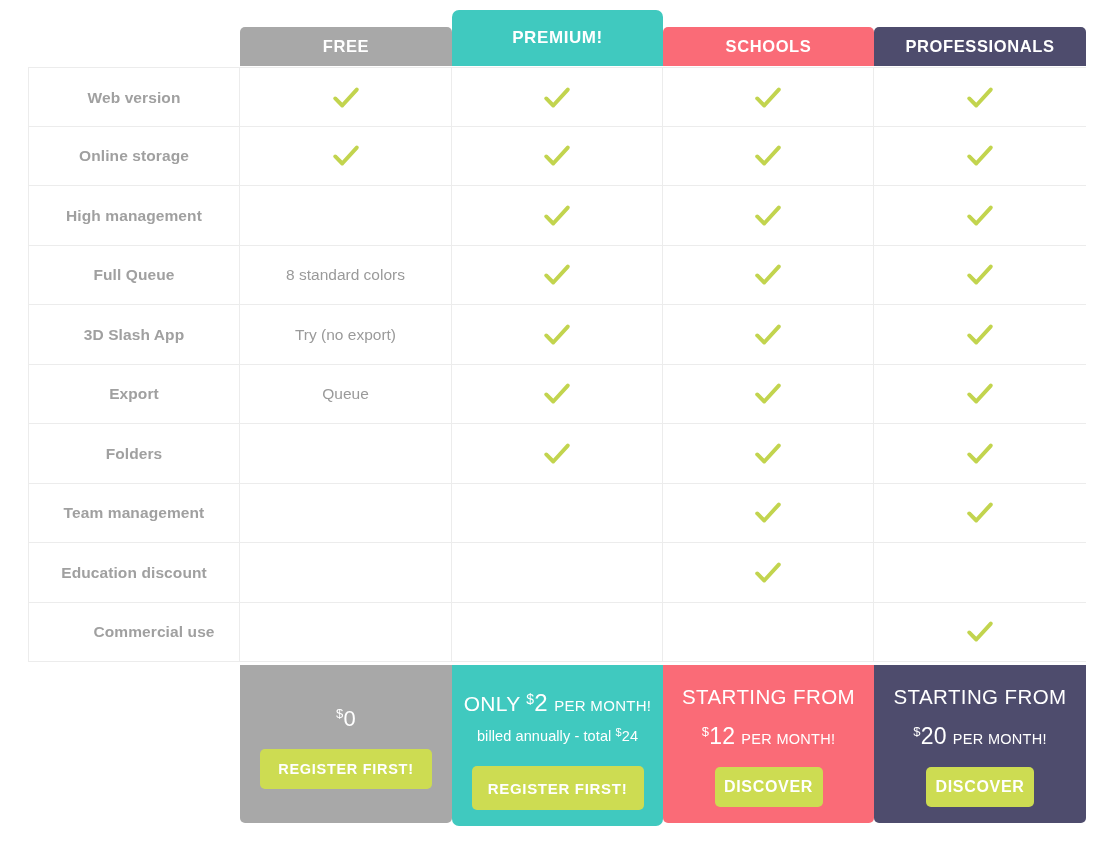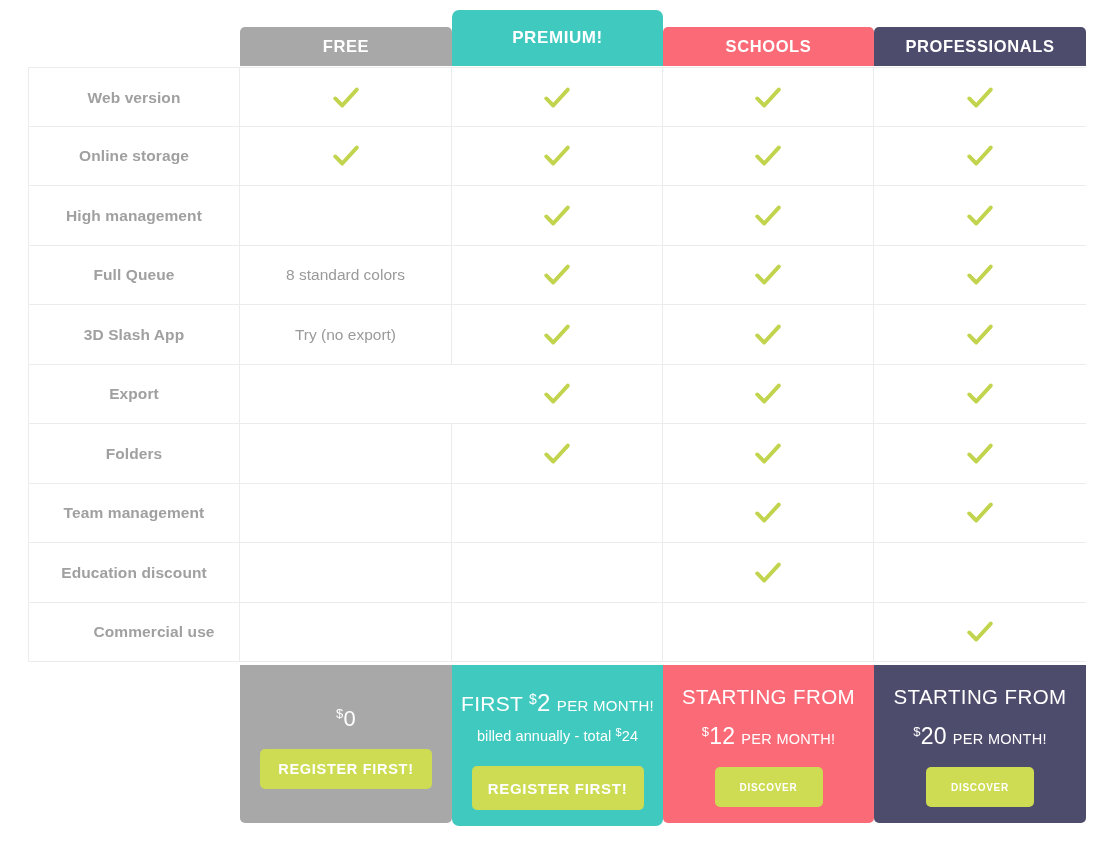--- a/index.html
+++ b/index.html
@@ -71,21 +71,21 @@
   .start-price .per{font-size:14.5px;letter-spacing:.3px;}
 
   .cta{
     border:0;cursor:pointer;color:#ffffff;
     font-family:"Liberation Sans", sans-serif;
     font-weight:bold;letter-spacing:.7px;border-radius:5px;
     display:flex;align-items:center;justify-content:center;
   }
   .cta.wide{width:172px;height:40px;font-size:14.5px;margin-top:19px;}
   .cta.wide.featured{width:172px;height:44px;font-size:15px;margin-top:22px;}
-  .cta.small{width:108px;height:40px;font-size:10px;margin-top:17px;}
+  .cta.small{width:108px;height:40px;font-size:16px;margin-top:17px;}
 </style>
 </head>
 <body>
 
 <div class="page">
 
   <div class="headers">
     <div class="col-head" style="left:240px;width:212px;background:#a8a8a8;">
       <span>FREE</span>
     </div>
@@ -249,20 +249,23 @@
             <svg class="check" viewBox="0 0 32 32" aria-hidden="true">
               <path d="M4.5 16.5 L12 24 L27.5 7" fill="none" stroke="#c2d44e" stroke-width="4.2" stroke-linecap="round" stroke-linejoin="round"></path>
             </svg>
           </span>
         </div>
       </div>
       <div class="row" style="top: 297.5px;">
         <div class="cell sep lead" style="left: 0px; width: 212px;">
           <span class="label">Export</span>
         </div>
+        <div class="cell sep" style="left: 212px; width: 212px;">
+          <span class="valtext">Queue</span>
+        </div>
         <div class="cell sep" style="left: 424px; width: 211px;">
           <span>
             <svg class="check" viewBox="0 0 32 32" aria-hidden="true">
               <path d="M4.5 16.5 L12 24 L27.5 7" fill="none" stroke="#c2d44e" stroke-width="4.2" stroke-linecap="round" stroke-linejoin="round"></path>
             </svg>
           </span>
         </div>
         <div class="cell sep" style="left: 635px; width: 211px;">
           <span>
             <svg class="check" viewBox="0 0 32 32" aria-hidden="true">
@@ -362,21 +365,21 @@
     <div class="price-free">
       <span class="cur">$</span><span>0</span>
     </div>
     <button class="cta wide" style="background:#cddc52;">
       <span>REGISTER FIRST!</span>
     </button>
   </div>
 
   <div class="foot featured" style="left:452px;width:211px;background:#40c9bf;">
     <div class="price-only">
-      <span>FIRST</span>
+      <span>ONLY</span>
       <span class="cur">$</span><span class="num">2</span>
       <span class="per">PER MONTH!</span>
     </div>
     <div class="billed">
       <span>billed annually - total</span>
       <span class="cur">$</span><span>24</span>
     </div>
     <button class="cta wide featured" style="background:#cddc52;">
       <span>REGISTER FIRST!</span>
     </button>

